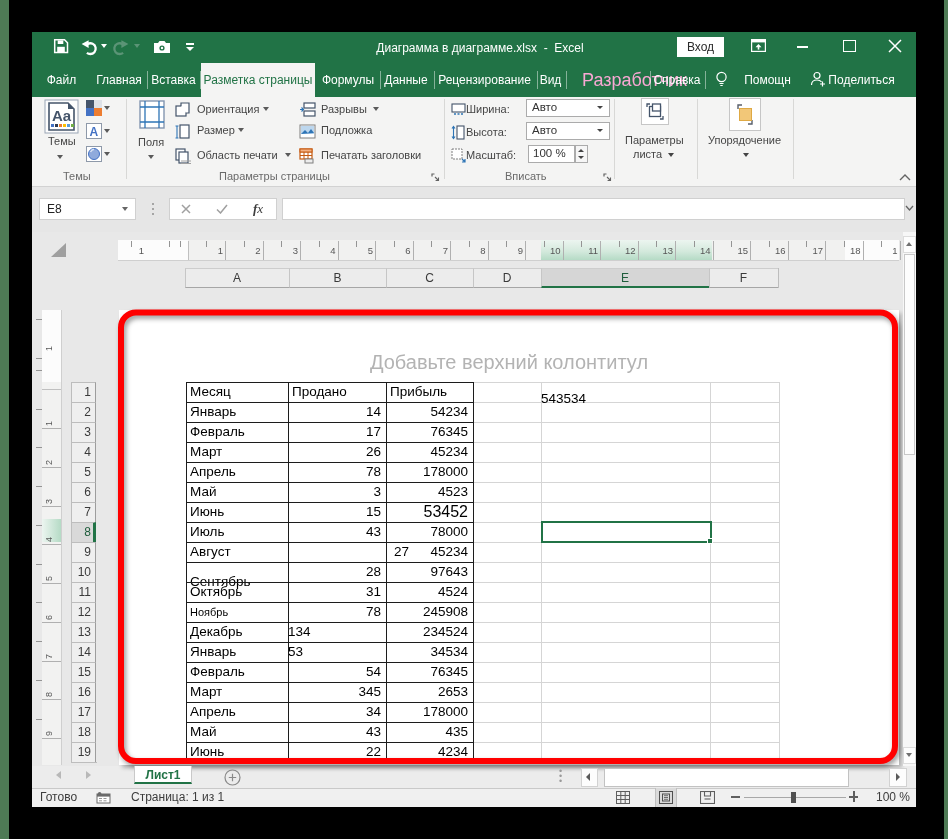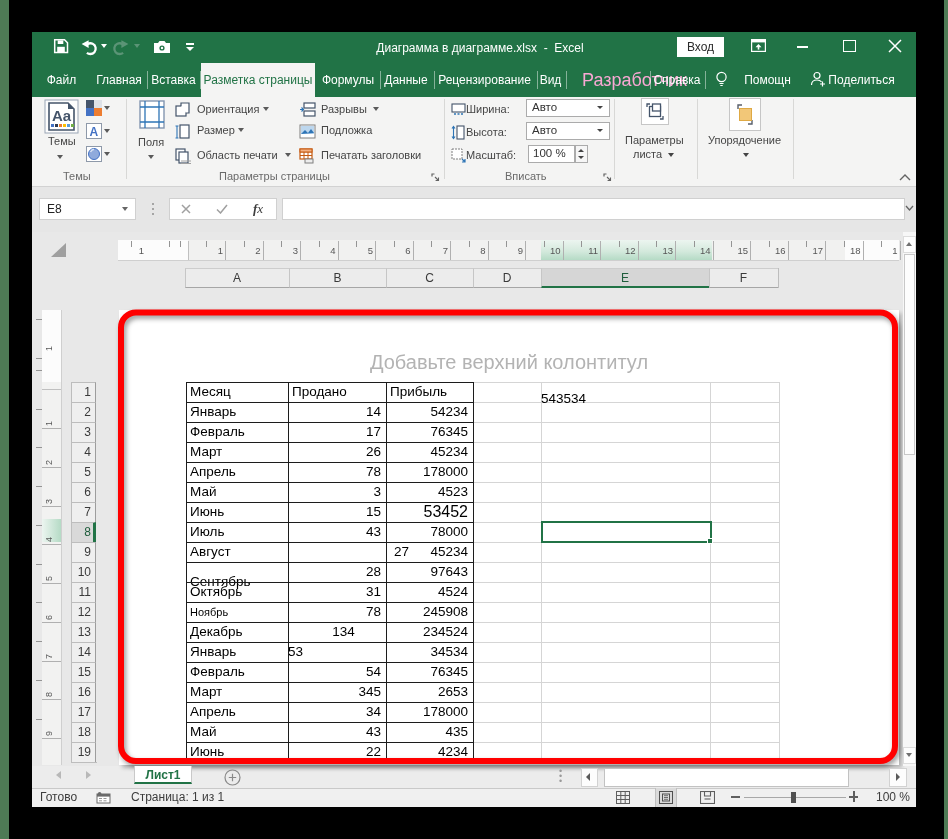--- a/index.html
+++ b/index.html
@@ -643,21 +643,21 @@
 <div style="position:absolute;left:288px;top:602.05px;white-space:nowrap;font-size:13.5px;color:#000;">
     <div style="width:93px;height:20.05px;line-height:20.05px;text-align:right;">78</div>
   </div>
 <div style="position:absolute;left:386px;top:602.05px;white-space:nowrap;font-size:13.5px;color:#000;">
     <div style="width:82px;height:20.05px;line-height:20.05px;text-align:right;">245908</div>
   </div>
 <div style="position:absolute;left:190px;top:622.1px;white-space:nowrap;font-size:13.5px;color:#000;">
     <div style="height:20.05px;line-height:20.05px;">Декабрь</div>
   </div>
 <div style="position:absolute;left:288px;top:622.1px;white-space:nowrap;font-size:13.5px;color:#000;">
-    <div style="width:93px;height:20.05px;line-height:20.05px;text-align:center;margin-left:9px;">134</div>
+    <div style="width:93px;height:20.05px;line-height:20.05px;text-align:left;">134</div>
   </div>
 <div style="position:absolute;left:386px;top:622.1px;white-space:nowrap;font-size:13.5px;color:#000;">
     <div style="width:82px;height:20.05px;line-height:20.05px;text-align:right;">234524</div>
   </div>
 <div style="position:absolute;left:190px;top:642.1500000000001px;white-space:nowrap;font-size:13.5px;color:#000;">
     <div style="height:20.05px;line-height:20.05px;">Январь</div>
   </div>
 <div style="position:absolute;left:288px;top:642.1500000000001px;white-space:nowrap;font-size:13.5px;color:#000;">
     <div style="width:93px;height:20.05px;line-height:20.05px;text-align:left;">53</div>
   </div>

